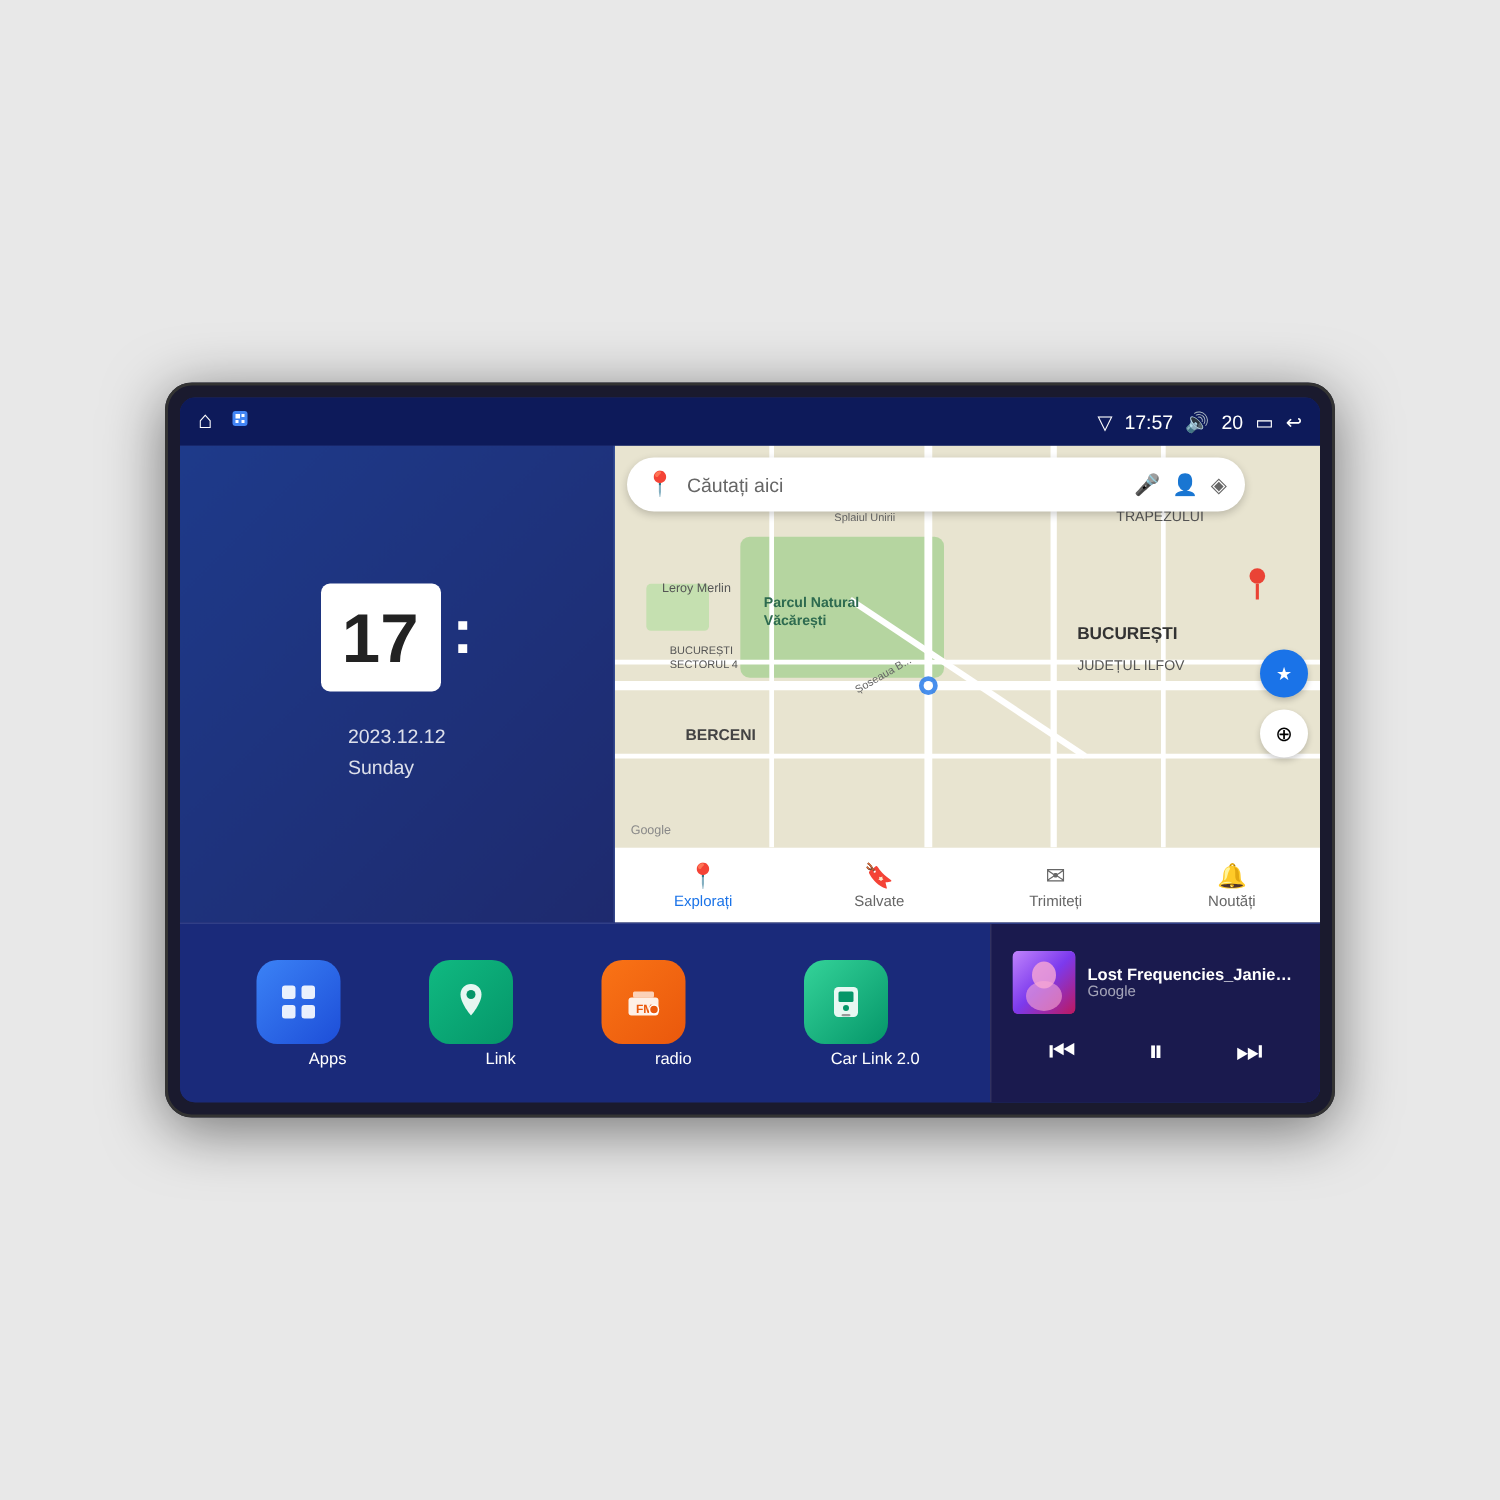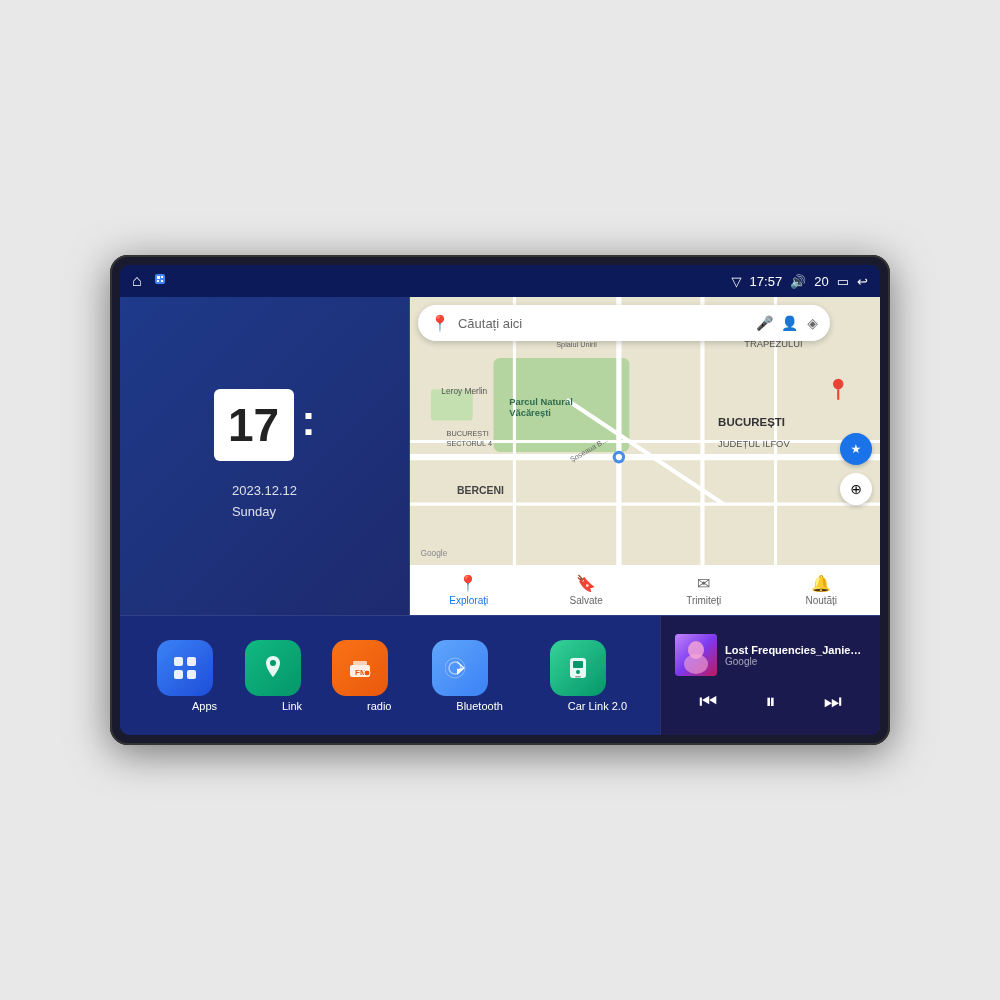--- a/index.html
+++ b/index.html
@@ -516,30 +516,20 @@
               <svg width="30" height="30" viewBox="0 0 30 30" fill="none">
                 <rect x="5" y="12" width="20" height="12" rx="2" fill="white" opacity="0.9"></rect>
                 <text x="10" y="22" font-size="8" fill="#ea580c" font-weight="bold">FM</text>
                 <rect x="8" y="8" width="14" height="4" rx="1" fill="white" opacity="0.7"></rect>
                 <circle cx="22" cy="20" r="3" fill="#ea580c" stroke="white" stroke-width="1"></circle>
               </svg>
             </div>
             <span class="app-label">radio</span>
           </div>
 
-          <div class="app-item">
-            <div class="app-icon-wrapper icon-bluetooth">
-              <svg width="30" height="30" viewBox="0 0 30 30" fill="none">
-                <path d="M12 8L20 15L12 22V16L18 15L12 9V8Z" fill="white" opacity="0.95"></path>
-                <circle cx="10" cy="15" r="6" fill="none" stroke="white" stroke-width="1.5" opacity="0.5"></circle>
-                <circle cx="10" cy="15" r="10" fill="none" stroke="white" stroke-width="1" opacity="0.3"></circle>
-              </svg>
-            </div>
-            <span class="app-label">Bluetooth</span>
-          </div>
 
           <div class="app-item">
             <div class="app-icon-wrapper icon-carlink">
               <svg width="30" height="30" viewBox="0 0 30 30" fill="none">
                 <rect x="7" y="5" width="16" height="20" rx="3" fill="white" opacity="0.9"></rect>
                 <rect x="10" y="8" width="10" height="7" rx="1" fill="#059669"></rect>
                 <circle cx="15" cy="19" r="2" fill="#059669"></circle>
                 <rect x="12" y="23" width="6" height="1.5" rx="1" fill="#999"></rect>
               </svg>
             </div>

